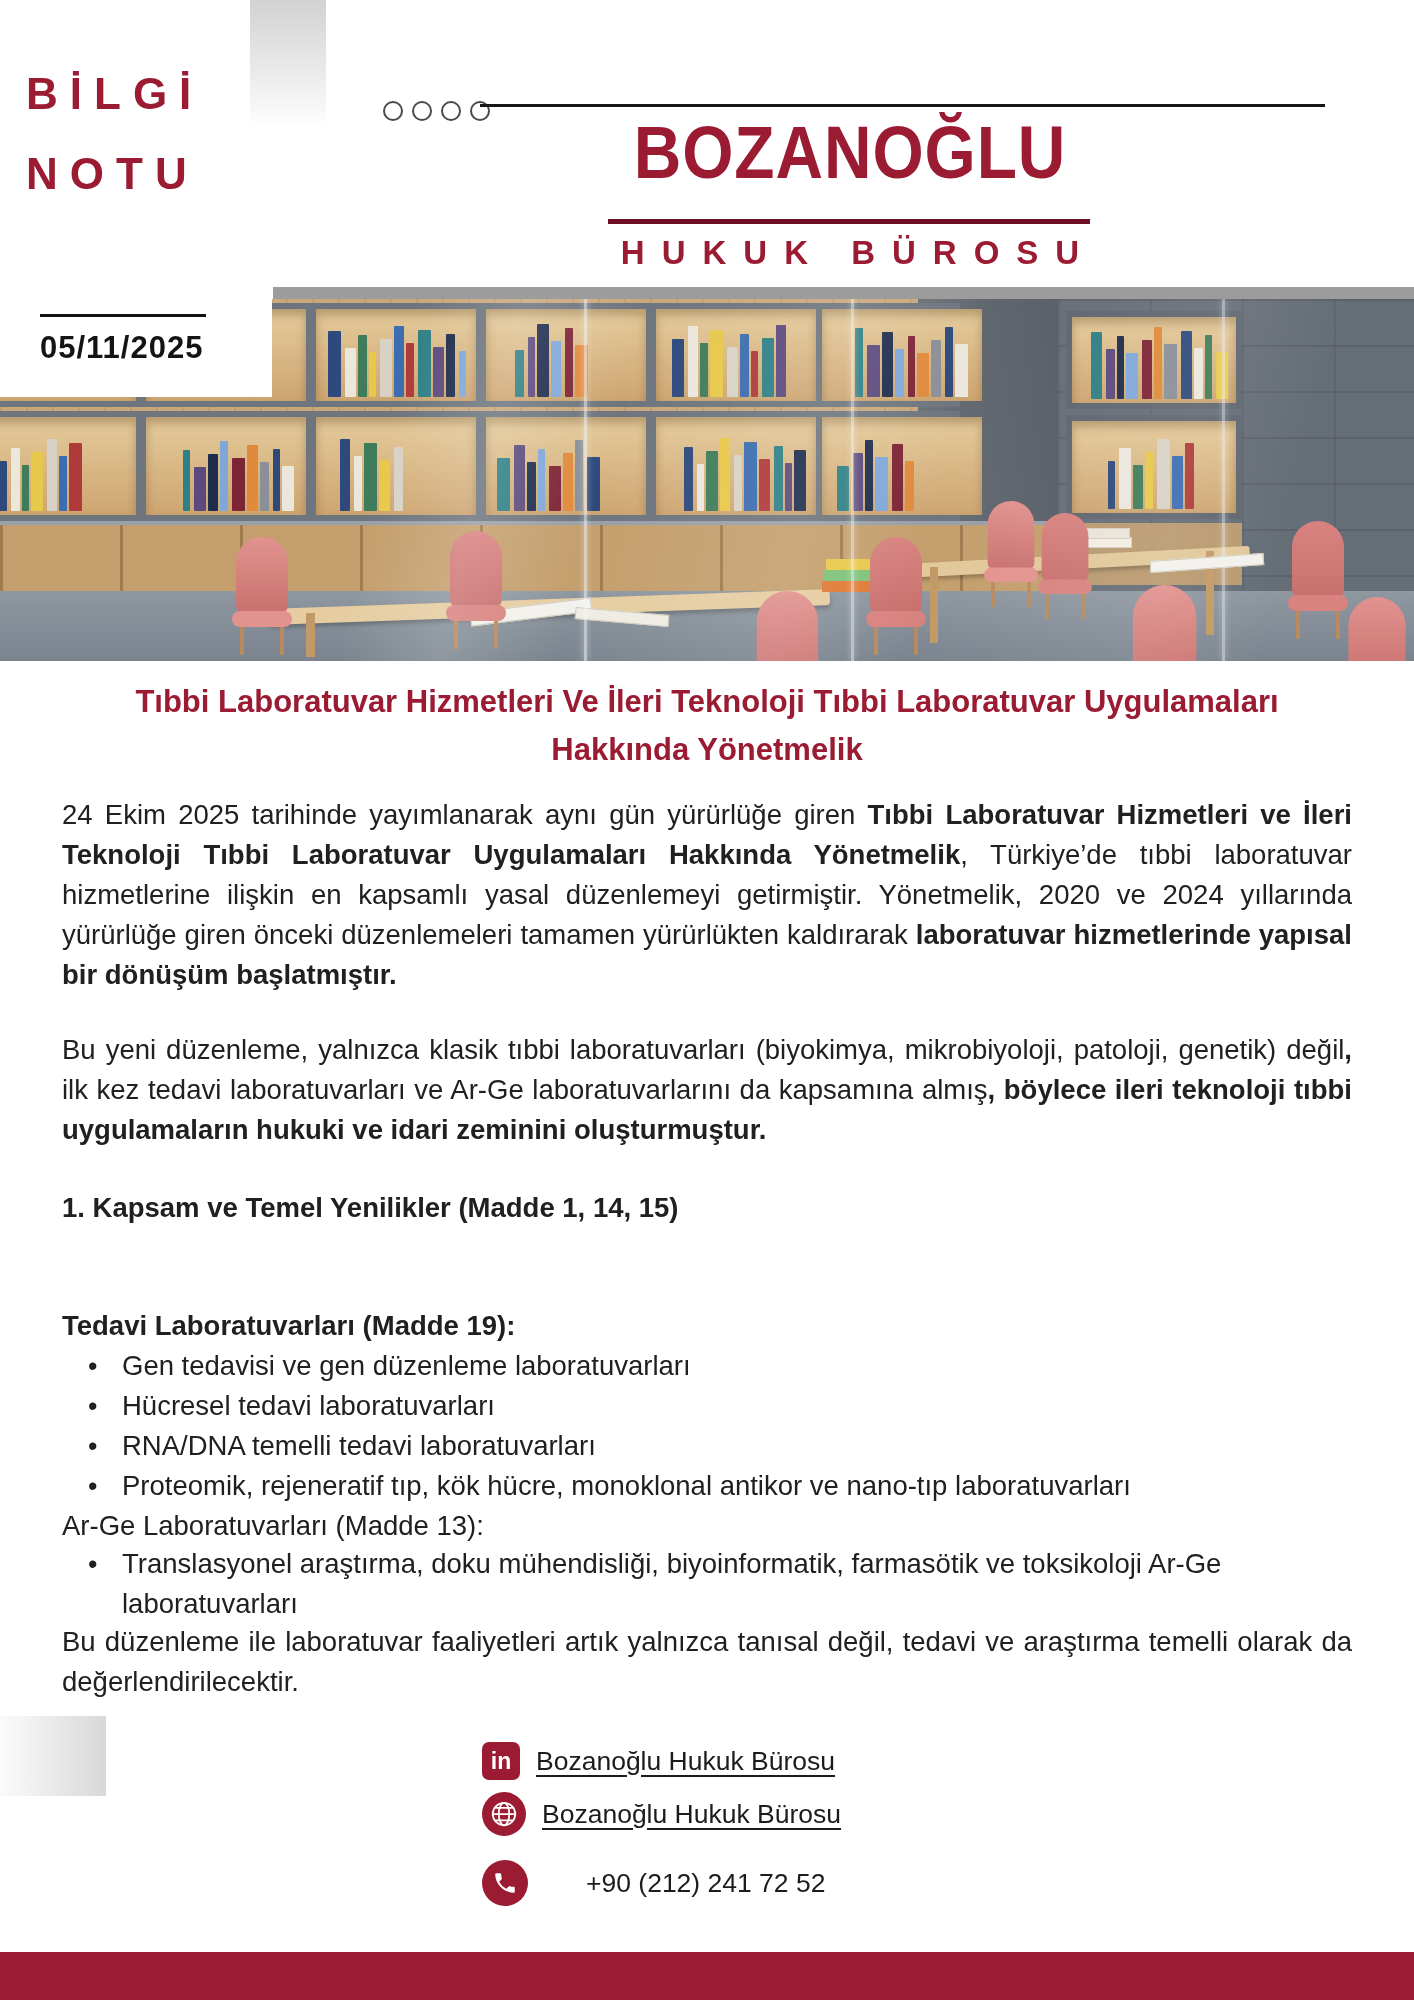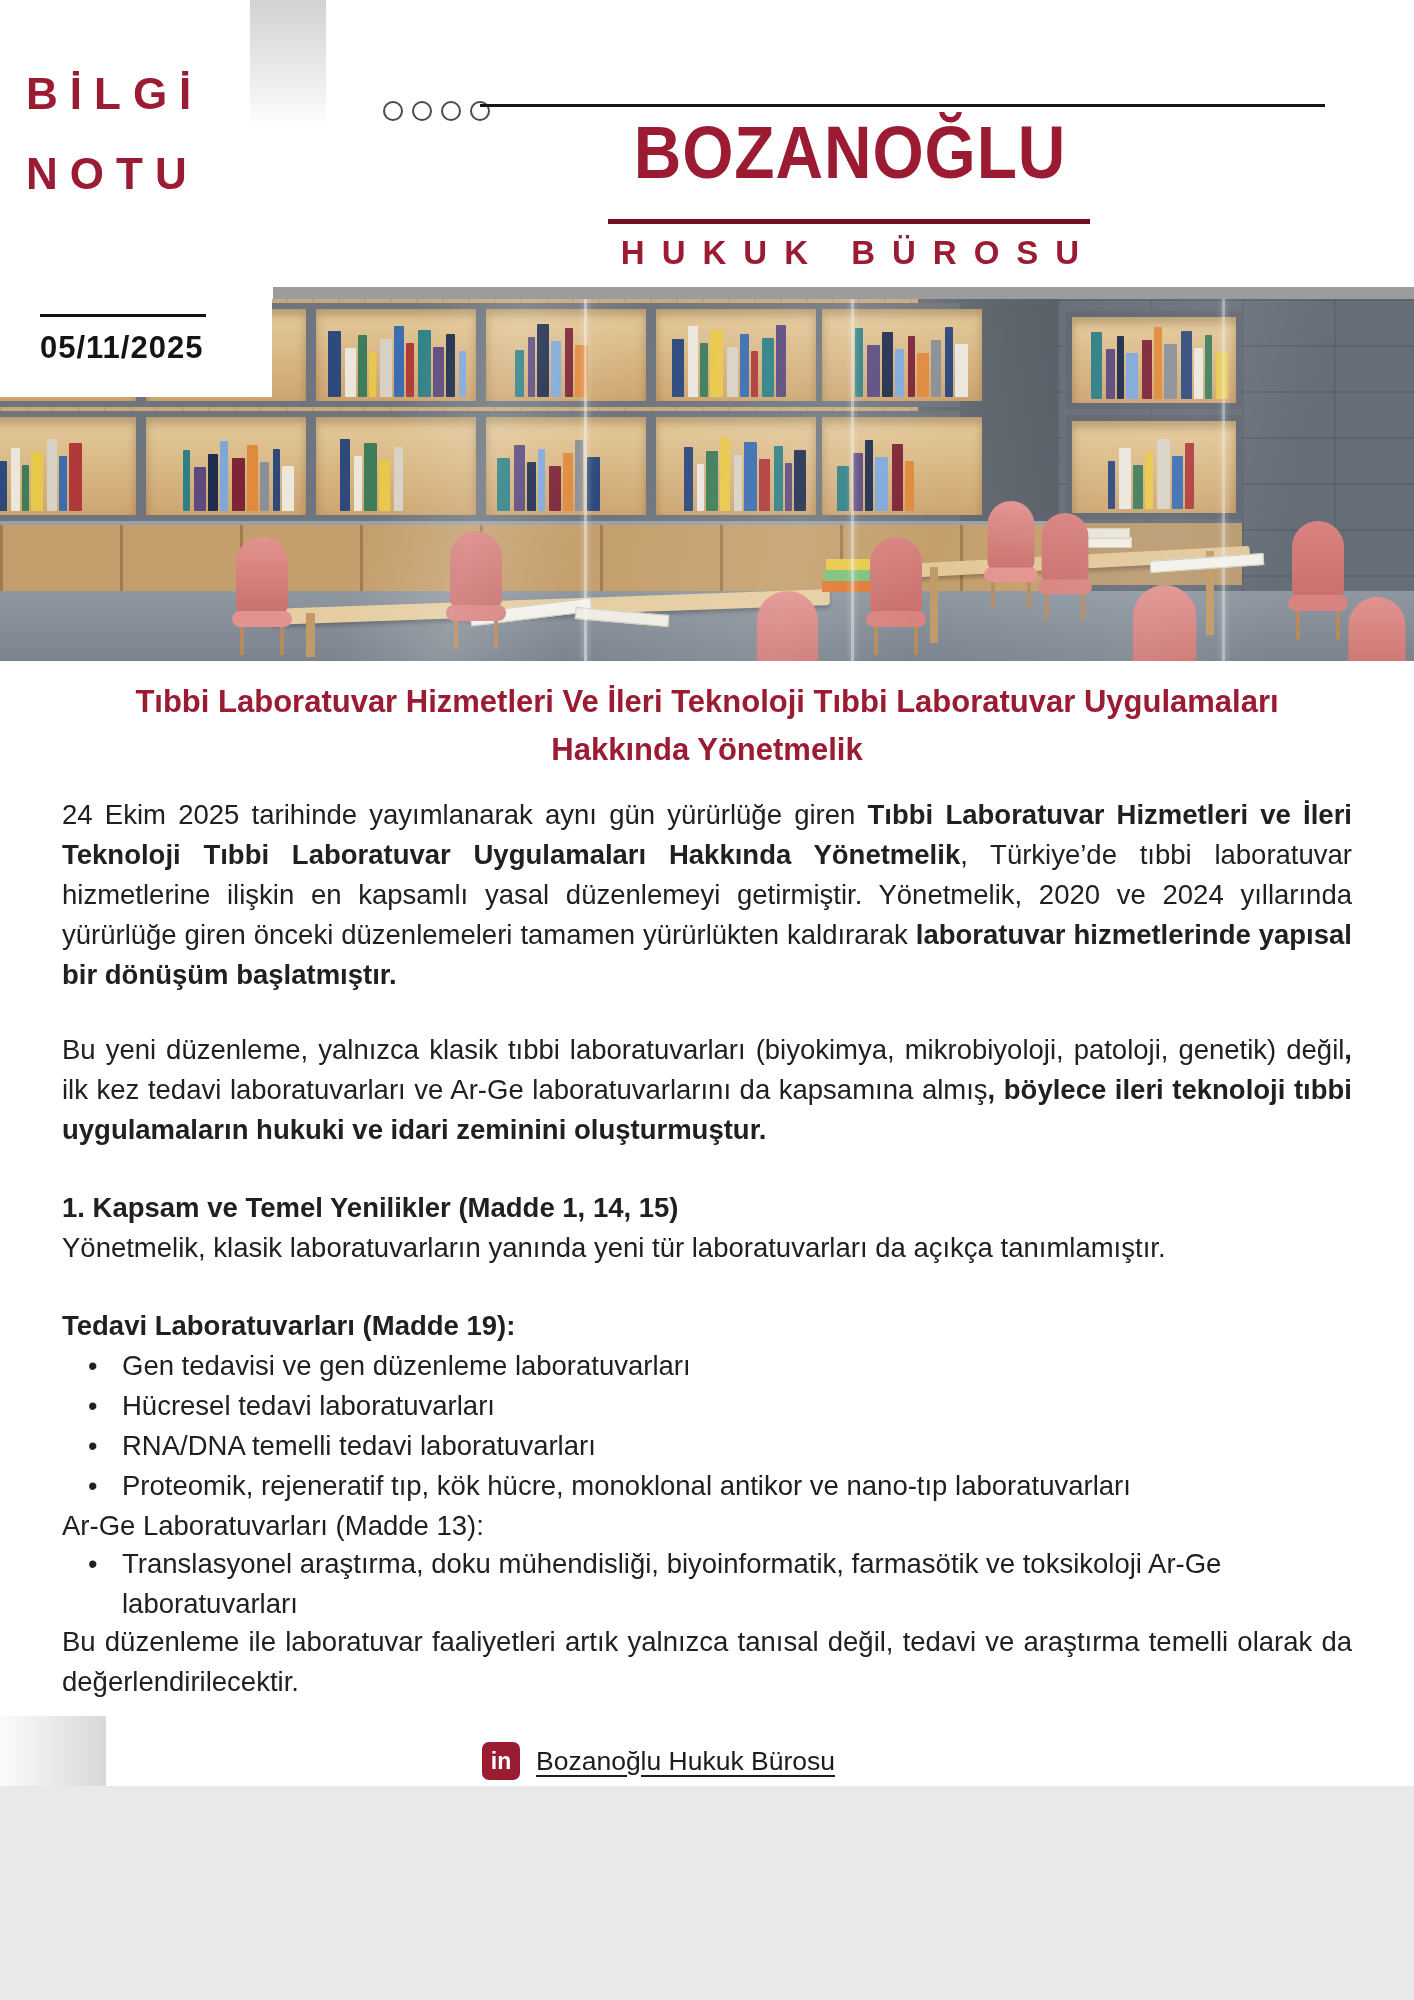--- a/index.html
+++ b/index.html
@@ -1,17 +1,17 @@
 <!DOCTYPE html>
 <html lang="tr" style="--accent: #9A1B32;"><head>
 <meta charset="utf-8">
 <style>
   :root{ --accent:#9A1B32; }
   html,body{margin:0;padding:0;background:#e9e9e9;}
-  .page{position:relative;width:1414px;height:1786px;background:#fff;overflow:hidden;
+  .page{position:relative;width:1414px;height:2000px;background:#fff;overflow:hidden;
         font-family:"Liberation Sans",sans-serif;margin:0 auto;}
 
   
   .badge-line{position:absolute;left:26px;font-size:44px;font-weight:800;color:var(--accent);
               letter-spacing:12px;line-height:1;}
   .badge-line.l1{top:72px;}
   .badge-line.l2{top:152px;}
   .top-strip{position:absolute;left:250px;top:0;width:76px;height:128px;
              background:linear-gradient(180deg,#d2d2d2 0%,#ececec 60%,rgba(255,255,255,0) 100%);}
   .dots{position:absolute;left:383px;top:101px;display:flex;gap:9px;}
@@ -293,21 +293,20 @@
   </div>
 
   <div class="title">
     <div>Tıbbi Laboratuvar Hizmetleri Ve İleri Teknoloji Tıbbi Laboratuvar Uygulamaları</div>
     <div>Hakkında Yönetmelik</div>
   </div>
 
   <div class="block just b-p1"><span>24 Ekim 2025 tarihinde yayımlanarak aynı gün yürürlüğe giren </span><b>Tıbbi Laboratuvar Hizmetleri ve İleri Teknoloji Tıbbi Laboratuvar Uygulamaları Hakkında Yönetmelik</b><span>, Türkiye’de tıbbi laboratuvar hizmetlerine ilişkin en kapsamlı yasal düzenlemeyi getirmiştir. Yönetmelik, 2020 ve 2024 yıllarında yürürlüğe giren önceki düzenlemeleri tamamen yürürlükten kaldırarak </span><b>laboratuvar hizmetlerinde yapısal bir dönüşüm başlatmıştır.</b></div>
   <div class="block just b-p2"><span>Bu yeni düzenleme, yalnızca klasik tıbbi laboratuvarları (biyokimya, mikrobiyoloji, patoloji, genetik) değil</span><b>,</b><span> ilk kez tedavi laboratuvarları ve Ar-Ge laboratuvarlarını da kapsamına almış</span><b>, böylece ileri teknoloji tıbbi uygulamaların hukuki ve idari zeminini oluşturmuştur.</b></div>
   <div class="block b-h1">1. Kapsam ve Temel Yenilikler (Madde 1, 14, 15)</div>
-  <div class="block just b-intro">Yönetmelik, klasik laboratuvarların yanında yeni tür laboratuvarları da açıkça tanımlamıştır.</div>
   <div class="block b-sub1">Tedavi Laboratuvarları (Madde 19):</div>
   <ul class="block blist b-ul1">
       <li>Gen tedavisi ve gen düzenleme laboratuvarları</li>
       <li>Hücresel tedavi laboratuvarları</li>
       <li>RNA/DNA temelli tedavi laboratuvarları</li>
       <li>Proteomik, rejeneratif tıp, kök hücre, monoklonal antikor ve nano-tıp laboratuvarları</li>
     </ul>
   <div class="block b-sub2">Ar-Ge Laboratuvarları (Madde 13):</div>
   <ul class="block blist b-ul2">
       <li>Translasyonel araştırma, doku mühendisliği, biyoinformatik, farmasötik ve toksikoloji Ar-Ge laboratuvarları</li>

